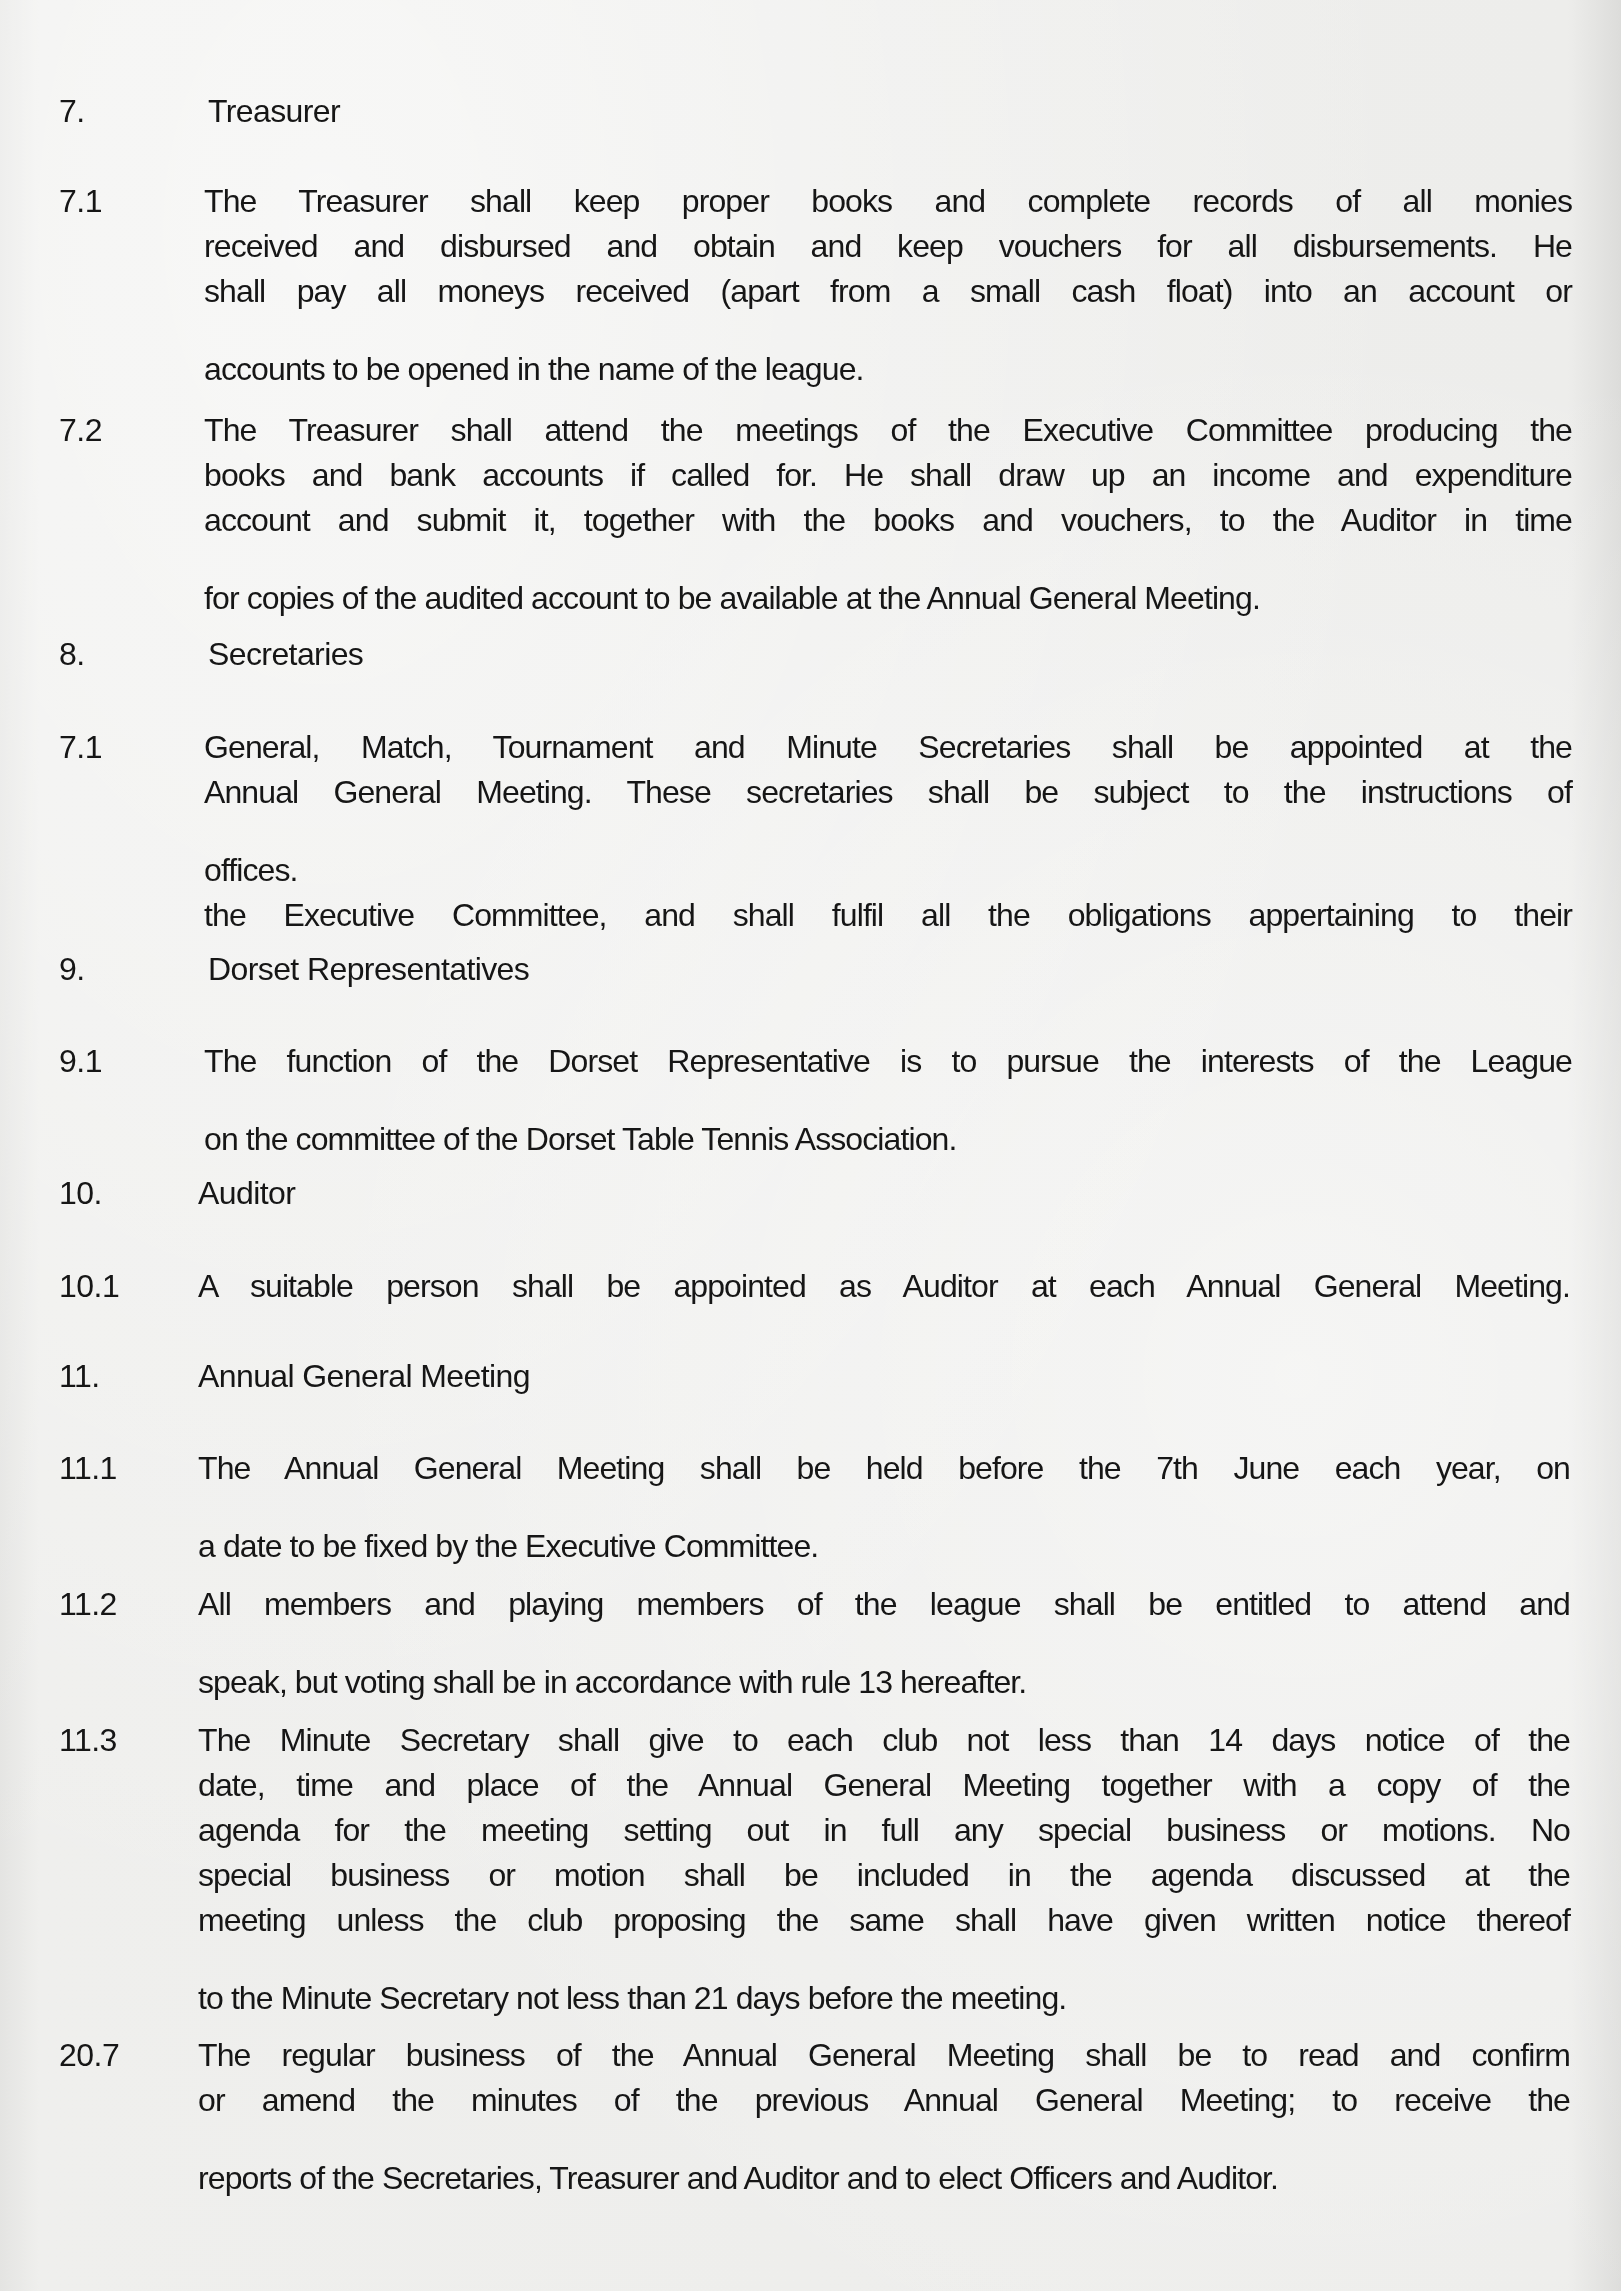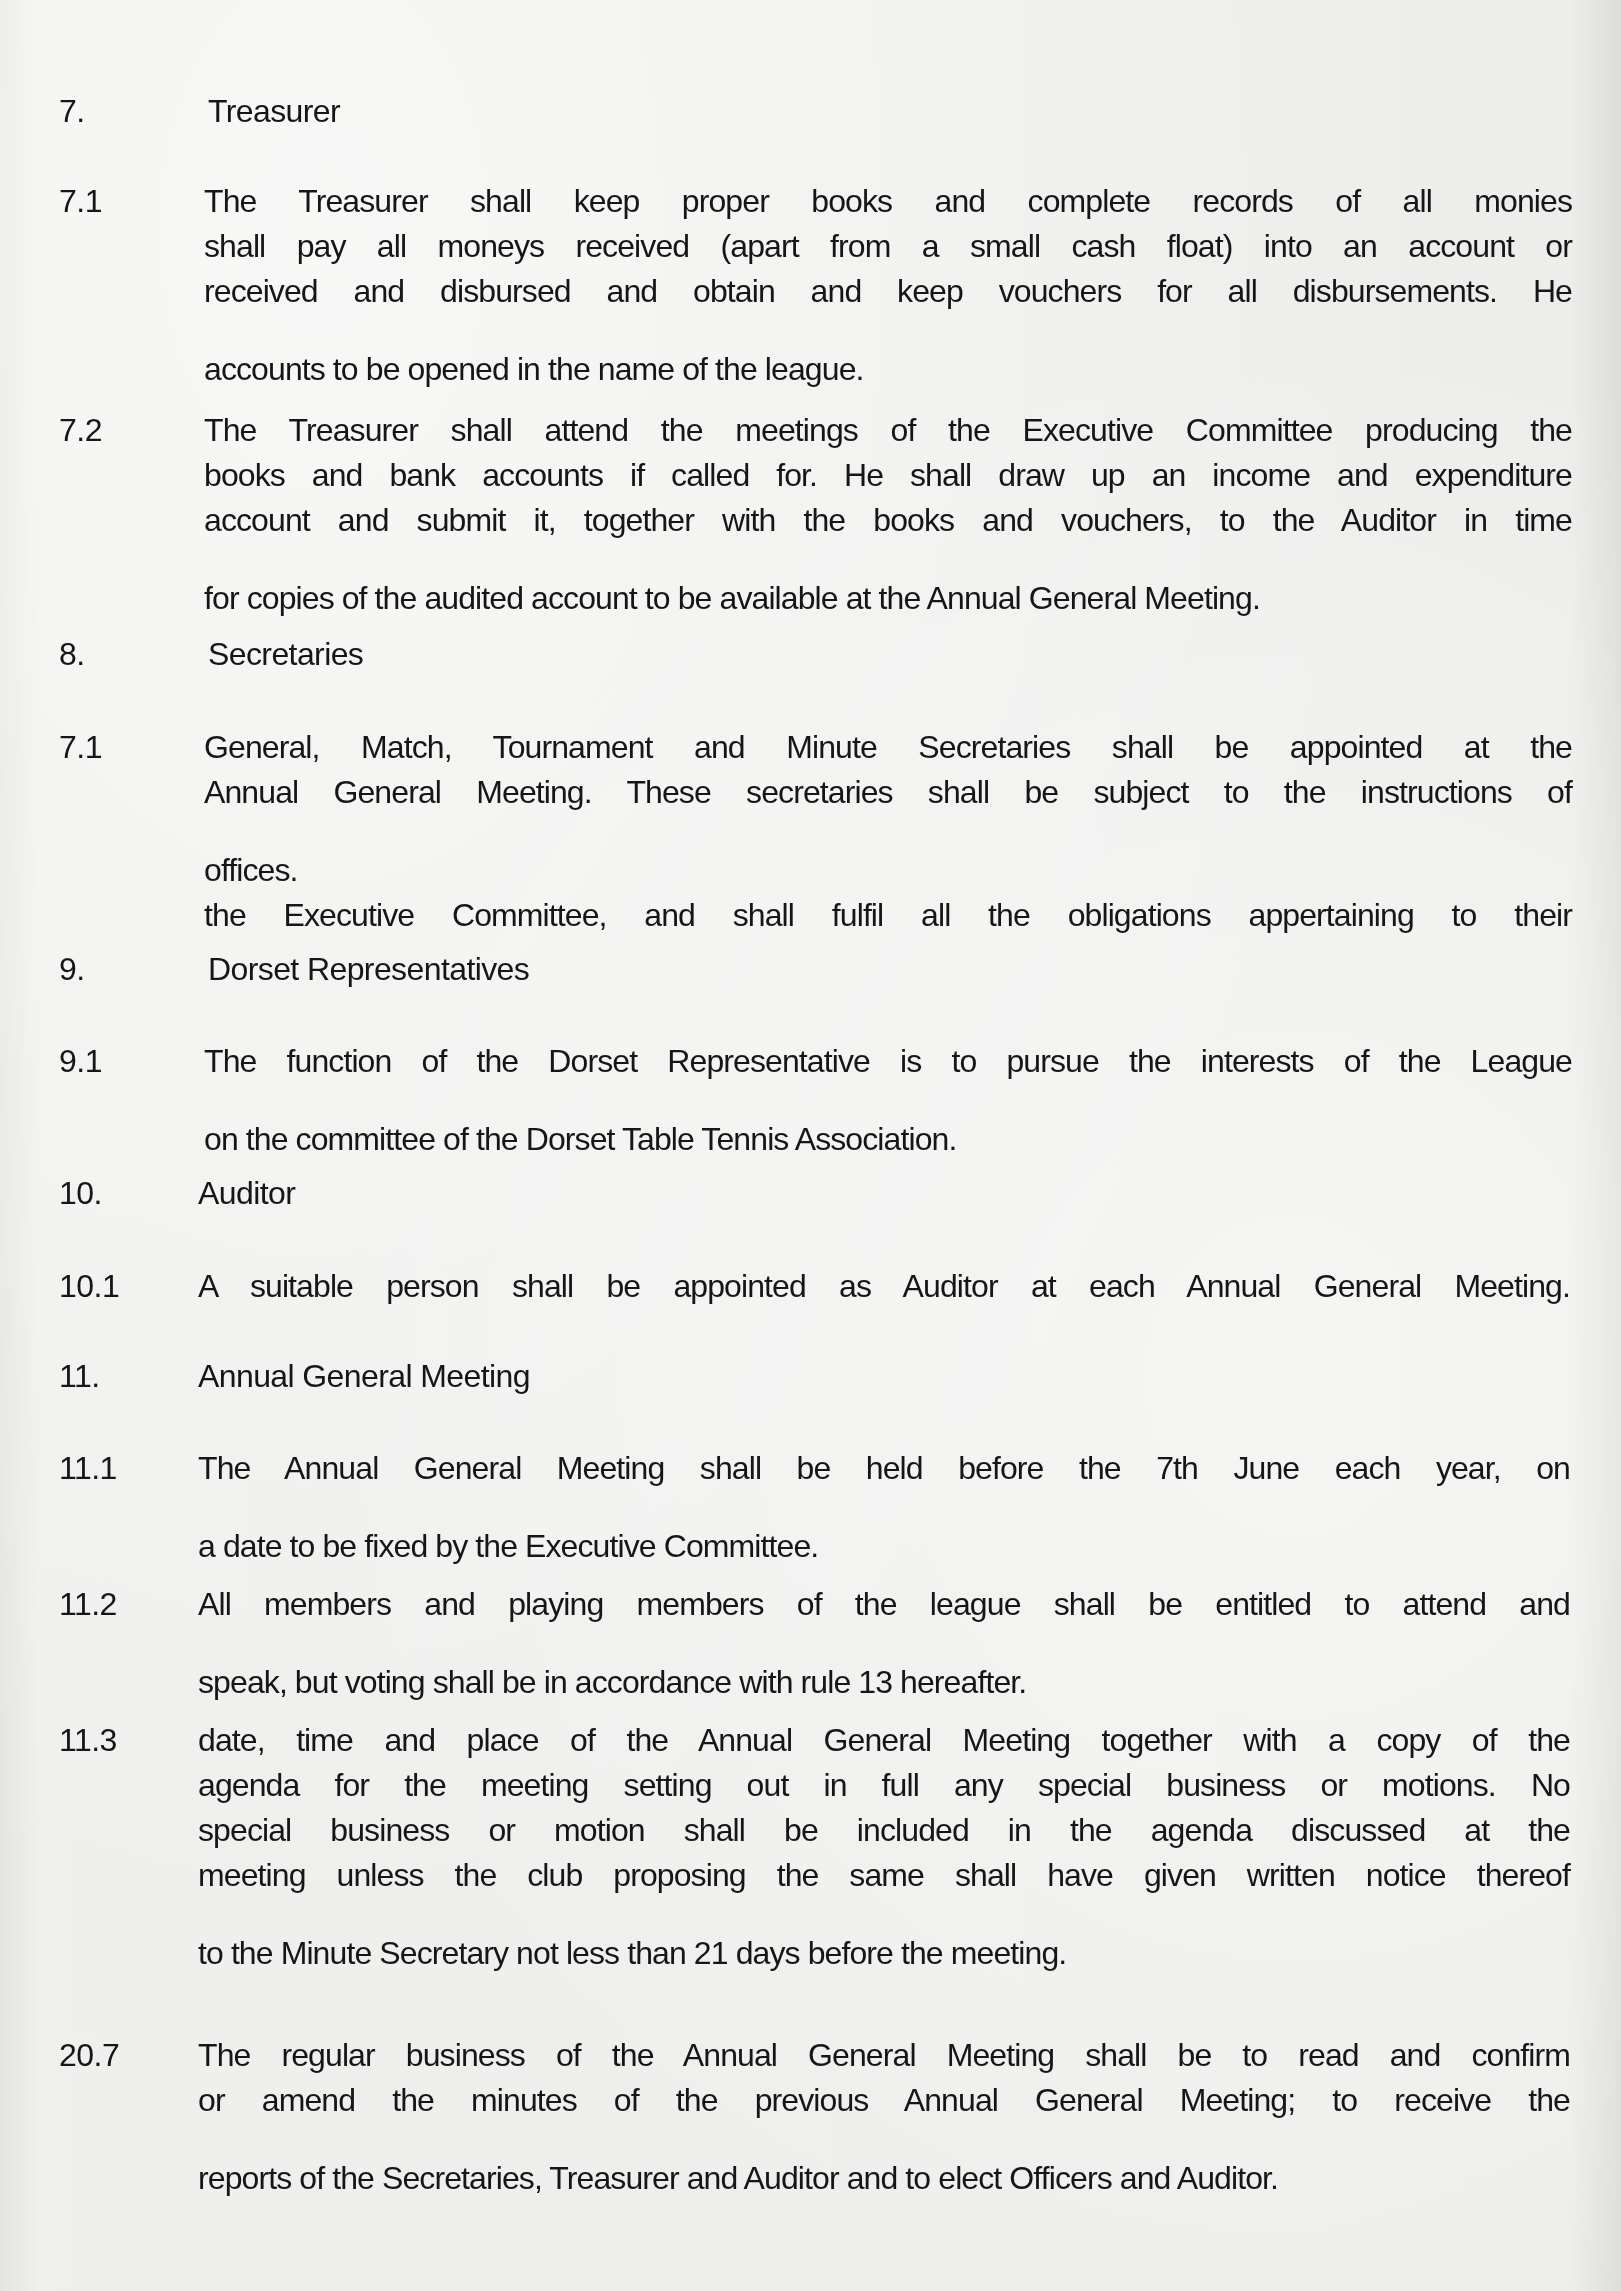--- a/index.html
+++ b/index.html
@@ -45,22 +45,22 @@
 
   <div class="block" style="top:89px">
     <span class="num">7.</span>
     <span class="heading-text">Treasurer</span>
   </div>
 
   <div class="block" style="top:179px">
     <span class="num">7.1</span>
     <div class="para">
       <span class="line">The Treasurer shall keep proper books and complete records of all monies</span>
+      <span class="line">received and disbursed and obtain and keep vouchers for all disbursements. He</span>
       <span class="line">shall pay all moneys received (apart from a small cash float) into an account or</span>
-      <span class="line">received and disbursed and obtain and keep vouchers for all disbursements. He</span>
       <span class="line last">accounts to be opened in the name of the league.</span>
     </div>
   </div>
 
   <div class="block" style="top:408px">
     <span class="num">7.2</span>
     <div class="para">
       <span class="line">The Treasurer shall attend the meetings of the Executive Committee producing the</span>
       <span class="line">books and bank accounts if called for. He shall draw up an income and expenditure</span>
       <span class="line">account and submit it, together with the books and vouchers, to the Auditor in time</span>
@@ -125,20 +125,21 @@
     <span class="num">11.2</span>
     <div class="para" style="left:198px;width:1372px">
       <span class="line">All members and playing members of the league shall be entitled to attend and</span>
       <span class="line last">speak, but voting shall be in accordance with rule 13 hereafter.</span>
     </div>
   </div>
 
   <div class="block" style="top:1718px">
     <span class="num">11.3</span>
     <div class="para" style="left:198px;width:1372px">
+      <span class="line">The Minute Secretary shall give to each club not less than 14 days notice of the</span>
       <span class="line">date, time and place of the Annual General Meeting together with a copy of the</span>
       <span class="line">agenda for the meeting setting out in full any special business or motions. No</span>
       <span class="line">special business or motion shall be included in the agenda discussed at the</span>
       <span class="line">meeting unless the club proposing the same shall have given written notice thereof</span>
       <span class="line last">to the Minute Secretary not less than 21 days before the meeting.</span>
     </div>
   </div>
 
   <div class="block" style="top:2033px">
     <span class="num">20.7</span>

